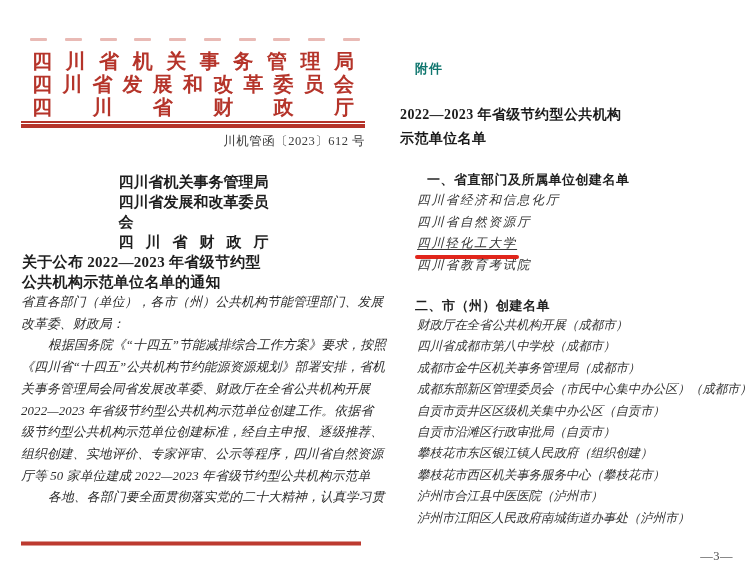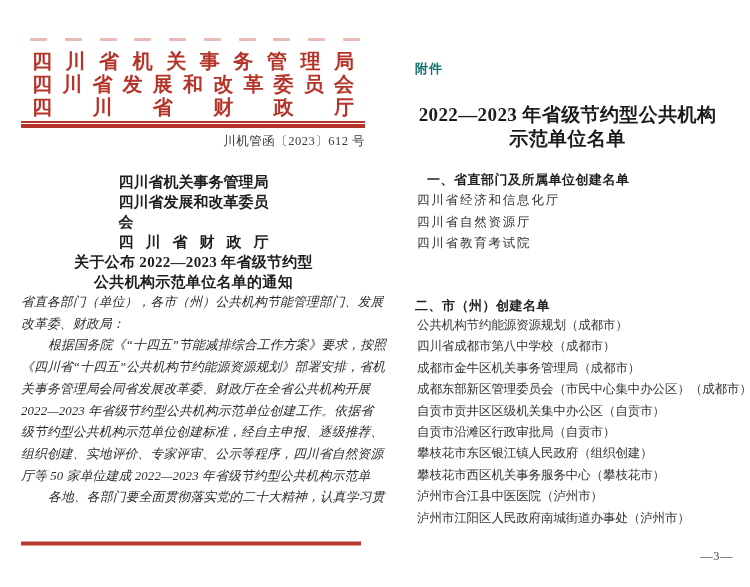--- a/index.html
+++ b/index.html
@@ -21,47 +21,47 @@
 
   .red-double-line{position:absolute;top:121px;left:21px;width:344px;height:7px;
     background:linear-gradient(#b5342a 0 1.6px,#ffffff 1.6px 3.2px,#b5342a 3.2px 6.6px,transparent 6.6px);}
 
   .doc-number{position:absolute;top:133px;left:22px;width:343px;
     text-align:right;font-size:12.5px;letter-spacing:.5px;color:#3a3a3a;}
 
   .doc-title{position:absolute;top:172px;left:22px;width:343px;
     font-weight:bold;font-size:15px;line-height:20px;color:#1e1e1e;}
   .doc-title .jblock{width:150px;margin:0 auto;}
-  .doc-title .cline{text-align:center;letter-spacing:.3px;}
+  .doc-title .cline{text-align:left;letter-spacing:.3px;}
 
   .body-text{position:absolute;top:292px;left:21px;width:346px;
     font-size:12.8px;line-height:21.7px;letter-spacing:.15px;color:#2b2b2b;
     white-space:nowrap;font-style:italic;}
   .body-line.indent{padding-left:27px;}
 
   .bottom-red-line{position:absolute;top:541px;left:21px;width:340px;height:5px;
     background:linear-gradient(#dc9a94 0 1px,#bd3a30 1px 4px,#dc9a94 4px 5px);}
 
   
   .attachment-label{position:absolute;top:60px;left:415px;
     font-family:"Liberation Sans","DejaVu Sans",sans-serif;
     font-weight:bold;font-size:13px;color:#0f766e;letter-spacing:1px;}
 
   .right-title{position:absolute;top:103px;left:400px;width:335px;
-    text-align:center;font-weight:bold;font-size:19px;line-height:23.5px;
+    text-align:left;font-weight:bold;font-size:14px;line-height:23.5px;
     color:#1b1b1b;letter-spacing:.4px;}
 
   .section-heading{position:absolute;left:415px;
     font-family:"Liberation Sans","DejaVu Sans",sans-serif;
     font-weight:bold;font-size:13px;color:#1f1f1f;letter-spacing:.5px;white-space:nowrap;}
   #section1-heading{top:171px;margin-left:12px;}
   #section2-heading{top:297px;}
 
   .unit-list{position:absolute;left:417px;margin:0;padding:0;list-style:none;
-    color:#333;white-space:nowrap;}
+    color:#333;white-space:nowrap;font-style:italic;}
   #list-1{top:190px;font-size:12.5px;line-height:21.5px;letter-spacing:1.8px;}
   #list-2{top:315px;font-size:12.5px;line-height:21.4px;letter-spacing:-.1px;}
 
   .item-text{position:relative;display:inline-block;}
   li.highlighted .item-text{
     text-decoration:underline;text-decoration-thickness:1px;text-underline-offset:2px;
     text-decoration-color:#3a3a3a;}
   li.highlighted .item-text::after{
     content:"";position:absolute;left:-2px;right:-2px;bottom:-4px;height:3.5px;
     background:#e1251b;border-radius:2px;}
@@ -149,30 +149,33 @@
 
 <div class="section-heading" id="section1-heading">一、省直部门及所属单位创建名单</div>
 
 <ul class="unit-list" id="list-1">
   <li>
       <span class="item-text">四川省经济和信息化厅</span>
     </li>
     <li>
       <span class="item-text">四川省自然资源厅</span>
     </li>
+    <li class="highlighted">
+      <span class="item-text">四川轻化工大学</span>
+    </li>
     <li>
       <span class="item-text">四川省教育考试院</span>
     </li>
 </ul>
 
 <div class="section-heading" id="section2-heading">二、市（州）创建名单</div>
 
 <ul class="unit-list" id="list-2">
   <li>
-      <span class="item-text">公共机构节约能源资源规划（成都市）</span>
+      <span class="item-text">财政厅在全省公共机构开展（成都市）</span>
     </li>
     <li>
       <span class="item-text">四川省成都市第八中学校（成都市）</span>
     </li>
     <li>
       <span class="item-text">成都市金牛区机关事务管理局（成都市）</span>
     </li>
     <li>
       <span class="item-text">成都东部新区管理委员会（市民中心集中办公区）（成都市）</span>
     </li>

